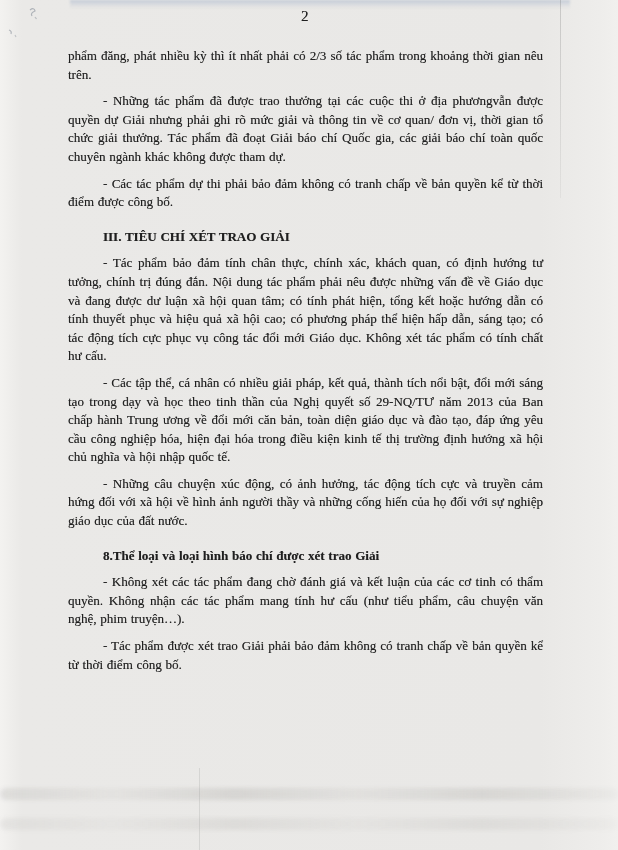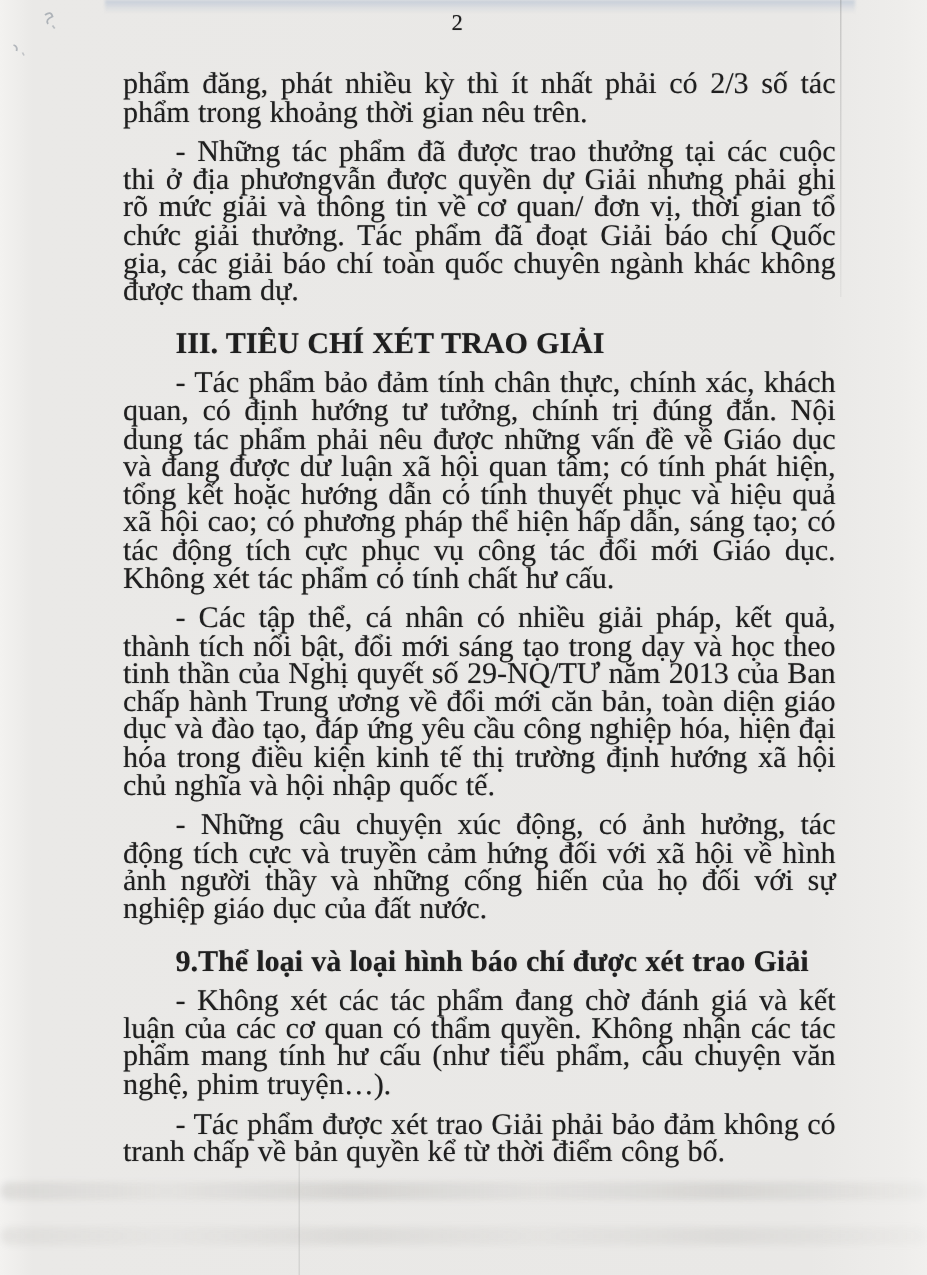--- a/index.html
+++ b/index.html
@@ -28,24 +28,24 @@
     left: 0;
     right: 8px;
     text-align: center;
     font-size: 15px;
     letter-spacing: 0.5px;
     text-shadow: 0.2px 0.2px 0.6px rgba(40,40,40,0.5);
   }
   .content {
     position: absolute;
     top: 47px;
-    left: 82px;
+    left: 68px;
     width: 475px;
     text-align: justify;
-    font-size: 20px;
+    font-size: 13px;
     line-height: 18.6px;
     text-shadow: 0.2px 0.2px 0.6px rgba(40,40,40,0.5);
   }
   .para {
     margin: 0 0 8px 0;
     text-indent: 35px;
     word-spacing: 0.5px;
   }
   .para.no-indent {
     text-indent: 0;
@@ -119,22 +119,23 @@
   <div class="fold-line-right"></div>
   <div class="fold-line-bottom"></div>
   <div class="streak streak-1"></div>
   <div class="streak streak-2"></div>
 
   <div class="page-number">2</div>
 
   <div class="content">
     <p class="para no-indent">phẩm đăng, phát nhiều kỳ thì ít nhất phải có 2/3 số tác phẩm trong khoảng thời gian nêu trên.</p>
     <p class="para">- Những tác phẩm đã được trao thưởng tại các cuộc thi ở địa phươngvẫn được quyền dự Giải nhưng phải ghi rõ mức giải và thông tin về cơ quan/ đơn vị, thời gian tổ chức giải thưởng. Tác phẩm đã đoạt Giải báo chí Quốc gia, các giải báo chí toàn quốc chuyên ngành khác không được tham dự.</p>
+    <p class="para">- Các tác phẩm dự thi phải bảo đảm không có tranh chấp về bản quyền kể từ thời điểm được công bố.</p>
     <p class="para heading">III. TIÊU CHÍ XÉT TRAO GIẢI</p>
     <p class="para">- Tác phẩm bảo đảm tính chân thực, chính xác, khách quan, có định hướng tư tưởng, chính trị đúng đắn. Nội dung tác phẩm phải nêu được những vấn đề về Giáo dục và đang được dư luận xã hội quan tâm; có tính phát hiện, tổng kết hoặc hướng dẫn có tính thuyết phục và hiệu quả xã hội cao; có phương pháp thể hiện hấp dẫn, sáng tạo; có tác động tích cực phục vụ công tác đổi mới Giáo dục. Không xét tác phẩm có tính chất hư cấu.</p>
     <p class="para">- Các tập thể, cá nhân có nhiều giải pháp, kết quả, thành tích nổi bật, đổi mới sáng tạo trong dạy và học theo tinh thần của Nghị quyết số 29-NQ/TƯ năm 2013 của Ban chấp hành Trung ương về đổi mới căn bản, toàn diện giáo dục và đào tạo, đáp ứng yêu cầu công nghiệp hóa, hiện đại hóa trong điều kiện kinh tế thị trường định hướng xã hội chủ nghĩa và hội nhập quốc tế.</p>
     <p class="para">- Những câu chuyện xúc động, có ảnh hưởng, tác động tích cực và truyền cảm hứng đối với xã hội về hình ảnh người thầy và những cống hiến của họ đối với sự nghiệp giáo dục của đất nước.</p>
-    <p class="para heading">9.Thể loại và loại hình báo chí được xét trao Giải</p>
-    <p class="para">- Không xét các tác phẩm đang chờ đánh giá và kết luận của các cơ quan có thẩm quyền. Không nhận các tác phẩm mang tính hư cấu (như tiểu phẩm, câu chuyện văn nghệ, phim truyện…).</p>
+    <p class="para heading">8.Thể loại và loại hình báo chí được xét trao Giải</p>
+    <p class="para">- Không xét các tác phẩm đang chờ đánh giá và kết luận của các cơ tinh có thẩm quyền. Không nhận các tác phẩm mang tính hư cấu (như tiểu phẩm, câu chuyện văn nghệ, phim truyện…).</p>
     <p class="para">- Tác phẩm được xét trao Giải phải bảo đảm không có tranh chấp về bản quyền kể từ thời điểm công bố.</p>
   </div>
 
 </div>
 
 </body></html>

